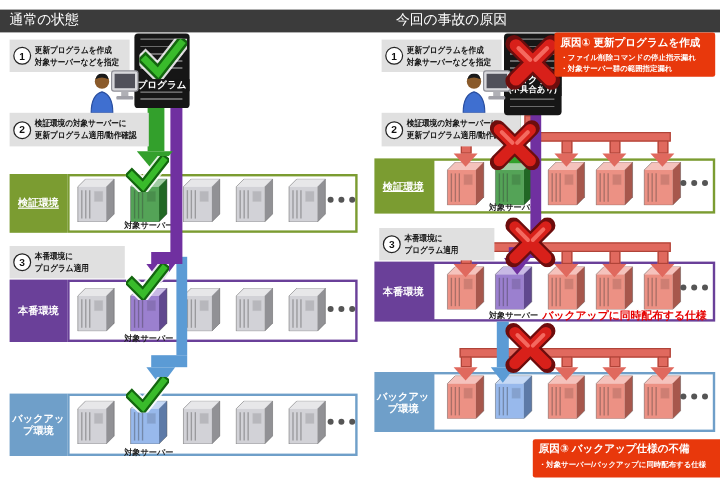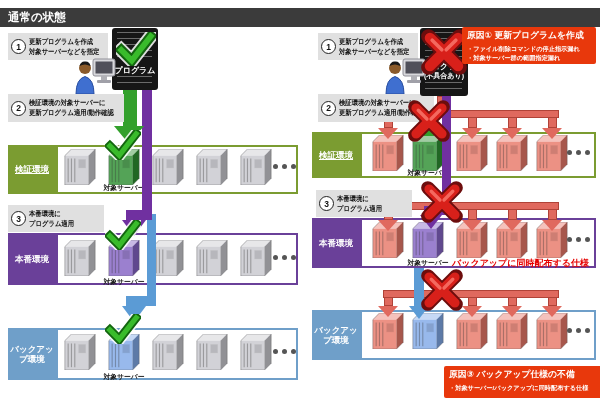--- a/index.html
+++ b/index.html
@@ -1,21 +1,21 @@
 <!DOCTYPE html>
 <html style="--header_bg: #3b3b3b; --step_bg: #e0e0e0; --verify_green: #7b9c31; --prod_purple: #6a4099; --backup_blue: #6f9fc9; --cause_red: #e8380c; --alert_text_red: #e60000; --arrow_green: #33a02c; --arrow_purple: #7030a0; --arrow_blue: #5b9bd5; --arrow_red: #e0695e; --server_gray: #c9c9cf; --server_green: #2f8f33; --server_purple: #8565c5; --server_blue: #82aae8; --server_red: #e8796a; --doc_black: #161616;"><head>
 <meta charset="utf-8">
 <style>
   html,body{margin:0;padding:0;background:#fff;}
   .stage{position:relative;width:600px;height:400px;background:#fff;overflow:hidden;
          font-family:"Liberation Sans","DejaVu Sans",sans-serif;}
   .abs{position:absolute;}
   
   .hdrbar{left:0;top:8px;width:600px;height:19px;background:var(--header_bg,#3b3b3b);}
-  .hdrtitle{color:#fff;font-size:11.5px;font-weight:bold;line-height:19px;white-space:nowrap;text-align:right;}
+  .hdrtitle{color:#fff;font-size:11.5px;font-weight:normal;line-height:19px;white-space:nowrap;text-align:right;}
   
   .stepbox{background:var(--step_bg,#e0e0e0);display:flex;align-items:center;gap:3px;
            padding:2px 3px;box-sizing:border-box;}
   .circ{flex:0 0 auto;width:13px;height:13px;border:1.2px solid #222;border-radius:50%;
         background:#fff;display:flex;align-items:center;justify-content:center;
         font-size:8.5px;font-weight:bold;color:#111;}
   .steplines{font-size:7.2px;font-weight:bold;line-height:1.35;color:#111;white-space:nowrap;
              transform:scaleX(.88);transform-origin:0 50%;}
   
   .band{color:#fff;font-weight:bold;font-size:8.5px;line-height:1.2;display:flex;align-items:center;
@@ -95,20 +95,21 @@
       <path d="M5.5 8 Q7 3 11 3.5 Q15.5 3 16.5 8 Q13 6.5 11 6.5 Q8 6.5 5.5 8 Z" fill="#1a1a1a"></path>
       <path d="M2 36 Q2 21 11 18.5 Q20 21 20 36 Z" fill="#3f6fd0" stroke="#2a4fa0" stroke-width="1"></path>
     </symbol>
   </defs>
 </svg>
 
 <div class="stage">
 
   <div class="abs hdrbar">
     <span class="abs hdrtitle" style="left:8px">通常の状態</span>
+    <span class="abs hdrtitle" style="left:330px">今回の事故の原因</span>
   </div>
 
   <div class="abs band band-verify" style="left:8px;top:145px;width:48px;height:49px">検証環境</div>
   <div class="abs rowbox bd-verify" style="left:56px;top:145px;width:242px;height:49px"></div>
   <div class="abs band band-prod" style="left:8px;top:233px;width:48px;height:52px">本番環境</div>
   <div class="abs rowbox bd-prod" style="left:56px;top:233px;width:242px;height:52px"></div>
   <div class="abs band band-backup" style="left:8px;top:328px;width:48px;height:52px">バックアップ環境</div>
   <div class="abs rowbox bd-backup" style="left:56px;top:328px;width:242px;height:52px"></div>
 
   <svg class="abs srv c-gray" style="left:64px;top:149px">

